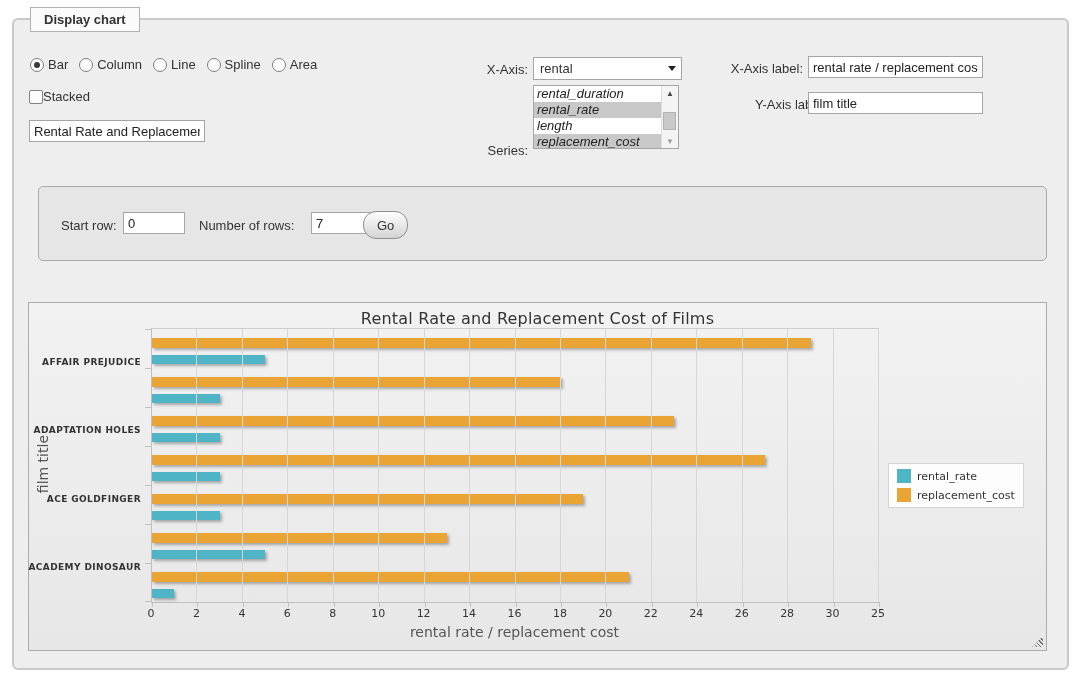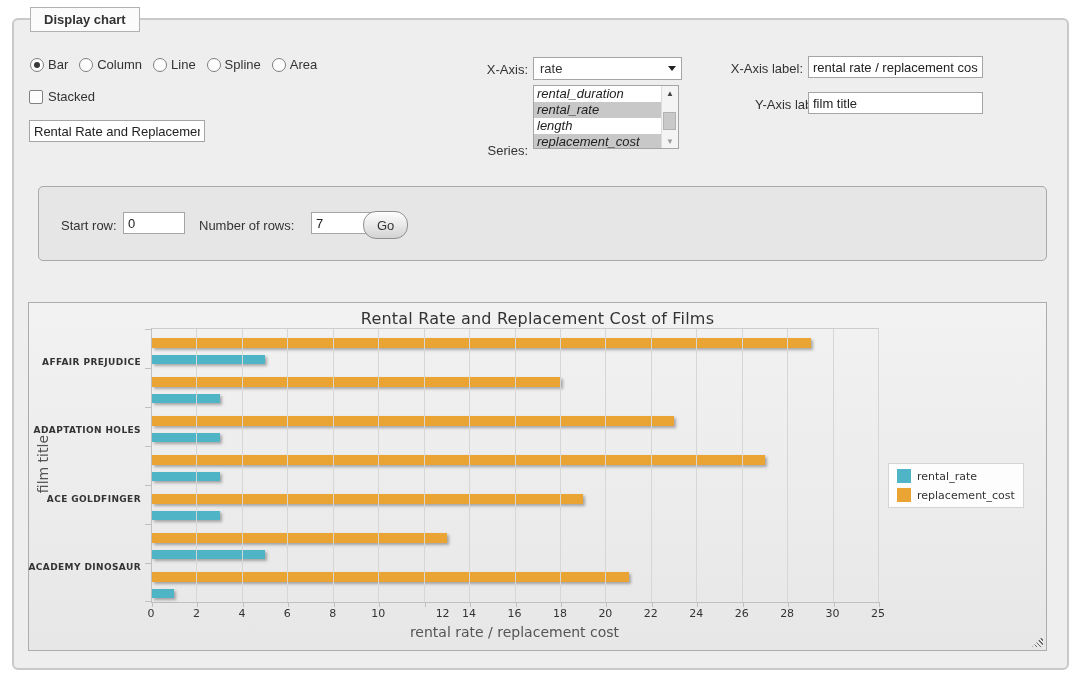--- a/index.html
+++ b/index.html
@@ -9,21 +9,21 @@
 
   
   .fieldset { left:12px; top:18px; width:1053px; height:648px; border:2px solid #c9c9c9; border-radius:6px; background:#eeeeee; }
   .fs-legend { left:30px; top:7px; padding:4px 13px; background:#fbfbfb; border:1px solid #b1b1b1; font-weight:bold; color:#333; z-index:3; }
 
   
   .radio-row { left:30px; top:57px; display:flex; gap:11px; align-items:center; z-index:2; }
   .radio-item { display:inline-flex; gap:4px; align-items:flex-end; cursor:default; }
   .radio { width:12px; height:12px; border:1px solid #7f7f7f; border-radius:50%; background:#fdfdfd; position:relative; display:inline-block; }
   .radio.on::after { content:""; position:absolute; left:3px; top:3px; width:6px; height:6px; border-radius:50%; background:#3a3a3a; }
-  .check-row { left:29px; top:89px; display:flex; gap:5px; align-items:center; }
+  .check-row { left:29px; top:89px; display:flex; align-items:center; }
   .checkbox { width:12px; height:12px; border:1px solid #828282; background:#fdfdfd; border-radius:2px; display:inline-block; }
 
   input.txt { position:absolute; border:1px solid #a5a5a5; height:22px; box-sizing:border-box; padding:0 4px; font:13px "Liberation Sans",sans-serif; color:#222; background:#fff; }
   .lbl { color:#333; text-align:right; }
 
   
   .selectbox { left:533px; top:57px; width:149px; height:23px; background:#fff; border:1px solid #a5a5a5; box-sizing:border-box; display:flex; align-items:center; justify-content:space-between; padding:0 5px 0 6px; }
   .selarrow { width:0; height:0; border-left:4px solid transparent; border-right:4px solid transparent; border-top:5px solid #222; }
 
   
@@ -98,21 +98,21 @@
 
   <div class="abs check-row">
     <span class="checkbox"></span>
     <span>Stacked</span>
   </div>
 
   <input class="txt" style="left: 29px; top: 120px; width: 176px;" type="text" value="Rental Rate and Replacement Cost of Films">
 
   <div class="abs lbl" style="left:440px; top:62px; width:88px;">X-Axis:</div>
   <div class="abs selectbox">
-    <span>rate</span>
+    <span>rental</span>
     <span class="selarrow"></span>
   </div>
 
   <div class="abs lbl" style="left:440px; top:143px; width:88px;">Series:</div>
   <div class="abs listbox">
     <div class="opts">
         <div class="opt">rental_duration</div>
         <div class="opt sel">rental_rate</div>
         <div class="opt">length</div>
         <div class="opt sel">replacement_cost</div>
@@ -222,21 +222,21 @@
         <div class="ytickm" style="top: 234px;"></div>
         <div class="ytickm" style="top: 272px;"></div>
       </div>
     <div class="abs xticklabels">
         <span class="xticklabel" style="left: 0%;">0</span>
         <span class="xticklabel" style="left: 6.25%;">2</span>
         <span class="xticklabel" style="left: 12.5%;">4</span>
         <span class="xticklabel" style="left: 18.75%;">6</span>
         <span class="xticklabel" style="left: 25%;">8</span>
         <span class="xticklabel" style="left: 31.25%;">10</span>
-        <span class="xticklabel" style="left: 37.5%; margin-left: 19px;">12</span>
+        <span class="xticklabel" style="left: 37.5%;">12</span>
         <span class="xticklabel" style="left: 43.75%;">14</span>
         <span class="xticklabel" style="left: 50%;">16</span>
         <span class="xticklabel" style="left: 56.25%;">18</span>
         <span class="xticklabel" style="left: 62.5%;">20</span>
         <span class="xticklabel" style="left: 68.75%;">22</span>
         <span class="xticklabel" style="left: 75%;">24</span>
         <span class="xticklabel" style="left: 81.25%;">26</span>
         <span class="xticklabel" style="left: 87.5%;">28</span>
         <span class="xticklabel" style="left: 93.75%;">30</span>
         <span class="xticklabel" style="left: 100%;">25</span>

